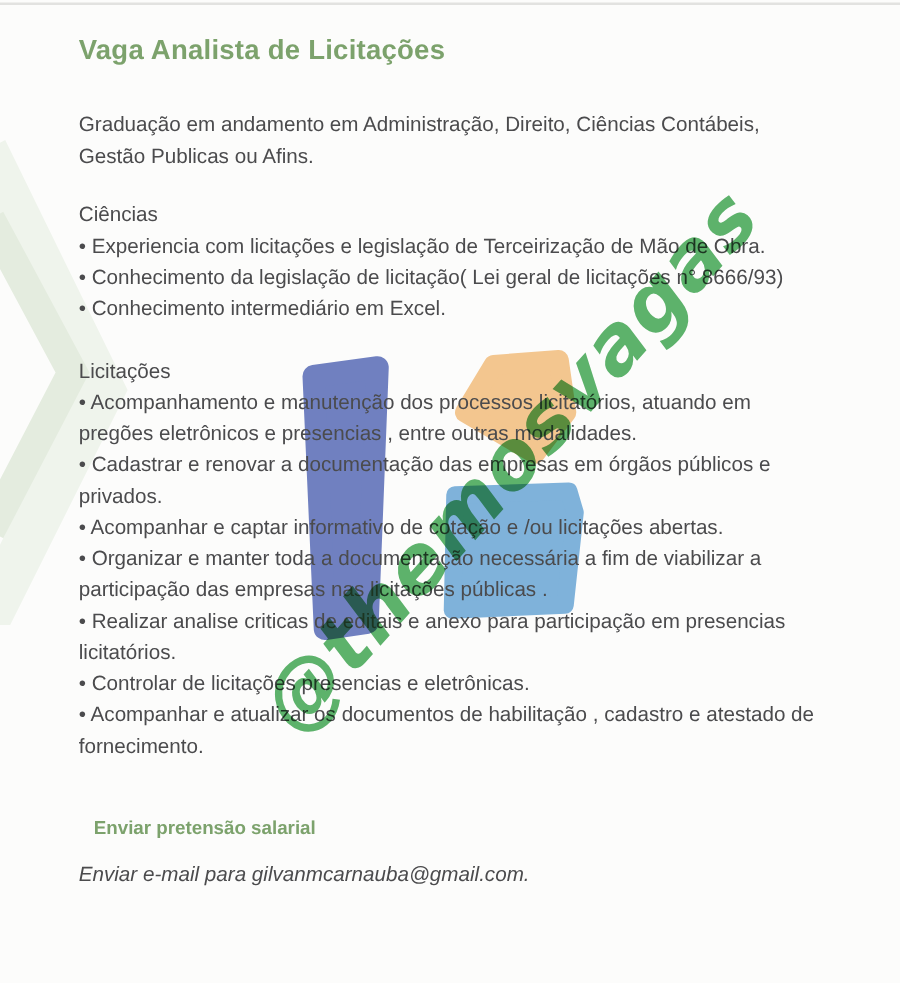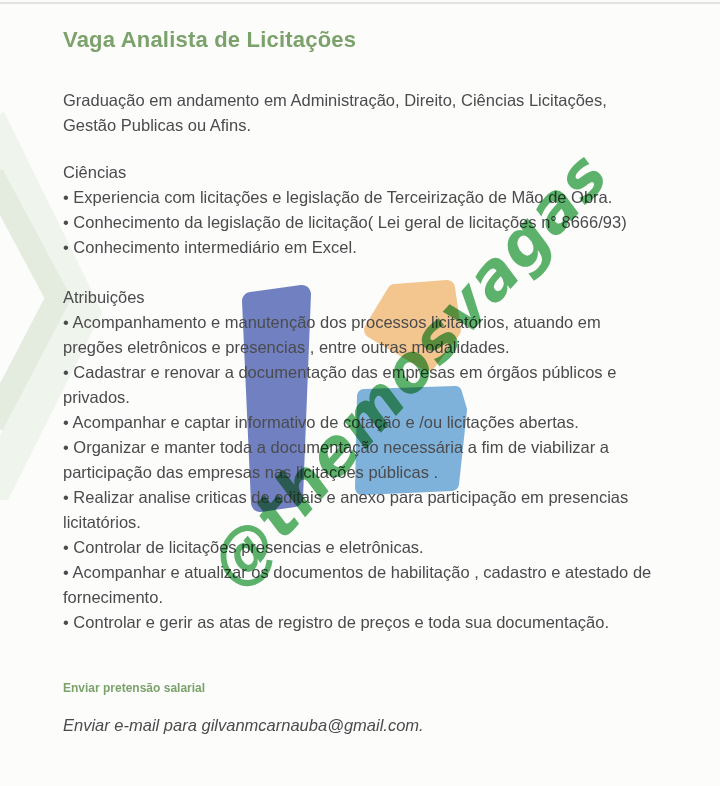--- a/index.html
+++ b/index.html
@@ -25,21 +25,21 @@
   .content p{margin:0;}
   h1.title{
     margin:0;font-size:22px;line-height:28px;font-weight:bold;
     color:#7ca26c;letter-spacing:.2px;
   }
   .intro{margin-top:34px !important;}
   .sec-heading{margin-top:22px !important;}
   .sec-heading-2{margin-top:25px !important;}
   .bullet{margin:0;}
   h2.footer-heading{
-    margin:40px 0 0 0;font-size:12px;line-height:26px;font-weight:bold;
+    margin:40px 0 0 12px;font-size:15px;line-height:26px;font-weight:bold;
     color:#7ca26c;
   }
   .contact{margin-top:12px !important;font-style:italic;}
   .watermark{
     position:absolute;left:140px;top:355px;width:500px;z-index:3;
     text-align:center;
     transform:rotate(-48deg);
     font-family:"DejaVu Sans", sans-serif;
     font-style:italic;font-weight:bold;
     font-size:64px;line-height:70px;letter-spacing:1px;
@@ -63,36 +63,35 @@
   <svg class="shapes-svg" width="720" height="786" viewBox="0 0 720 786">
     <polygon points="251,301 302,294 294,498 260,503" stroke-width="18" stroke-linejoin="round" stroke="#7080c0" fill="#7080c0"></polygon>
     <polygon points="395,292 447,288 453,330 428,363 372,330" stroke-width="16" stroke-linejoin="round" stroke="#f3c68f" fill="#f3c68f"></polygon>
     <polygon points="364,396 455,393 460,410 452,484 362,488" stroke-width="14" stroke-linejoin="round" stroke="#7fb2da" fill="#7fb2da"></polygon>
   </svg>
 
   <div class="content">
 
     <h1 class="title">Vaga Analista de Licitações</h1>
 
-    <p class="intro">Graduação em andamento em Administração, Direito, Ciências Licitações, Gestão Publicas ou Afins.</p>
+    <p class="intro">Graduação em andamento em Administração, Direito, Ciências Contábeis, Gestão Publicas ou Afins.</p>
 
     <p class="sec-heading">Ciências</p>
     <p class="bullet">• Experiencia com licitações e legislação de Terceirização de Mão de Obra.</p>
     <p class="bullet">• Conhecimento da legislação de licitação( Lei geral de licitações n° 8666/93)</p>
     <p class="bullet">• Conhecimento intermediário em Excel.</p>
 
-    <p class="sec-heading-2">Atribuições</p>
+    <p class="sec-heading-2">Licitações</p>
     <p class="bullet">• Acompanhamento e manutenção dos processos licitatórios, atuando em pregões eletrônicos e presencias , entre outras modalidades.</p>
     <p class="bullet">• Cadastrar e renovar a documentação das empresas em órgãos públicos e privados.</p>
     <p class="bullet">• Acompanhar e captar informativo de cotação e /ou licitações abertas.</p>
     <p class="bullet">• Organizar e manter toda a documentação necessária a fim de viabilizar a participação das empresas nas licitações públicas .</p>
     <p class="bullet">• Realizar analise criticas de editais e anexo para participação em presencias licitatórios.</p>
     <p class="bullet">• Controlar de licitações presencias e eletrônicas.</p>
     <p class="bullet">• Acompanhar e atualizar os documentos de habilitação , cadastro e atestado de fornecimento.</p>
-    <p class="bullet">• Controlar e gerir as atas de registro de preços e toda sua documentação.</p>
 
     <h2 class="footer-heading">Enviar pretensão salarial</h2>
     <p class="contact">Enviar e-mail para gilvanmcarnauba@gmail.com.</p>
 
   </div>
 
   <div class="watermark">@themosvagas</div>
 
 </div>
 

